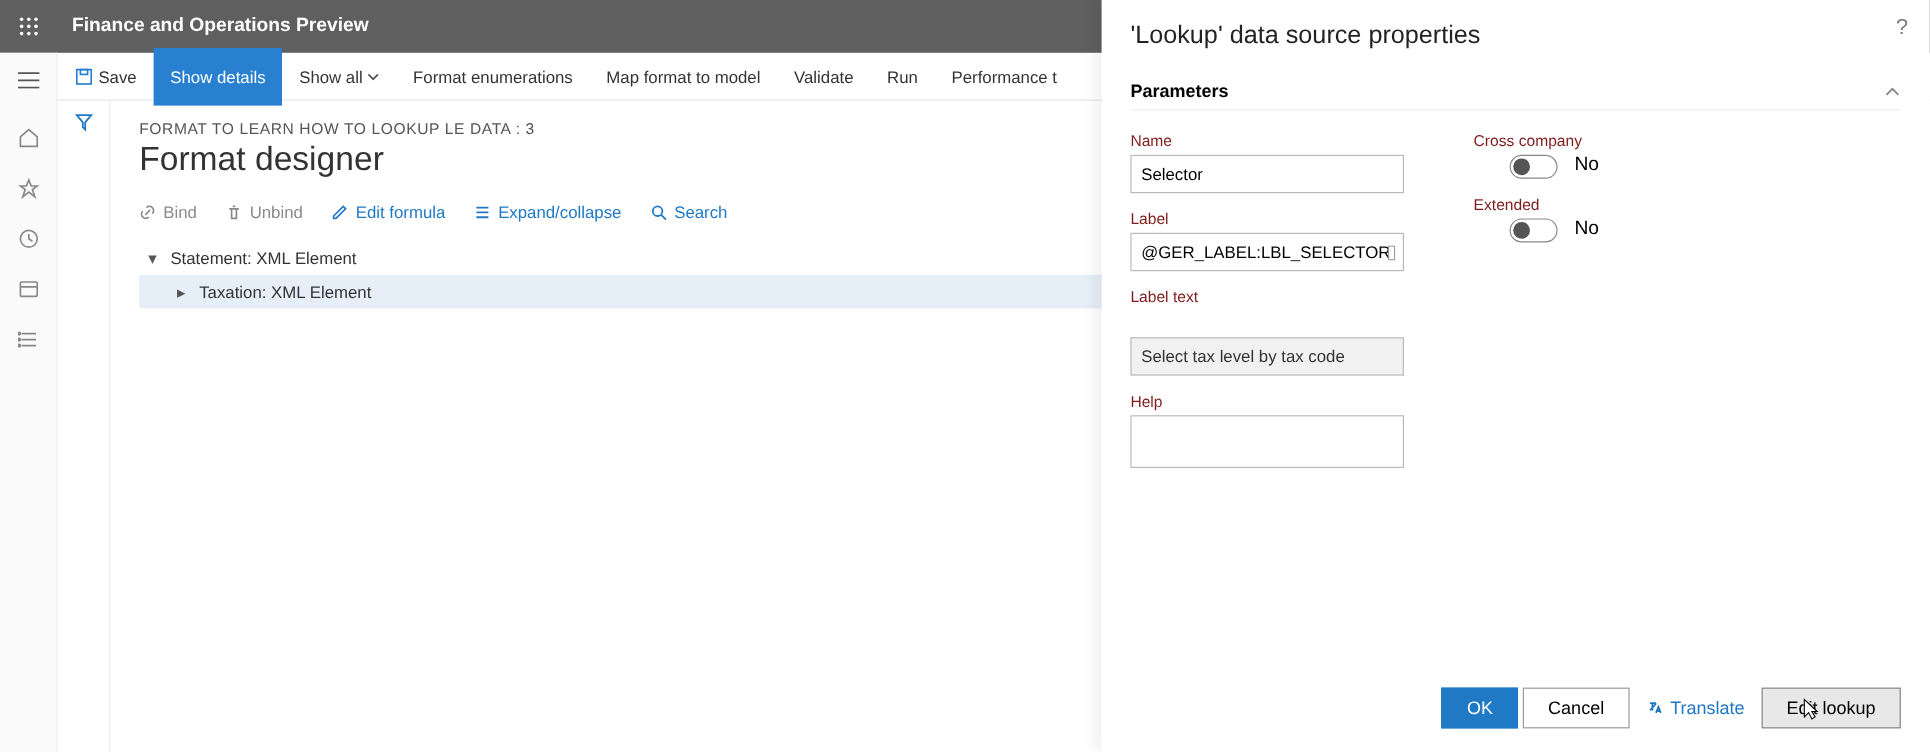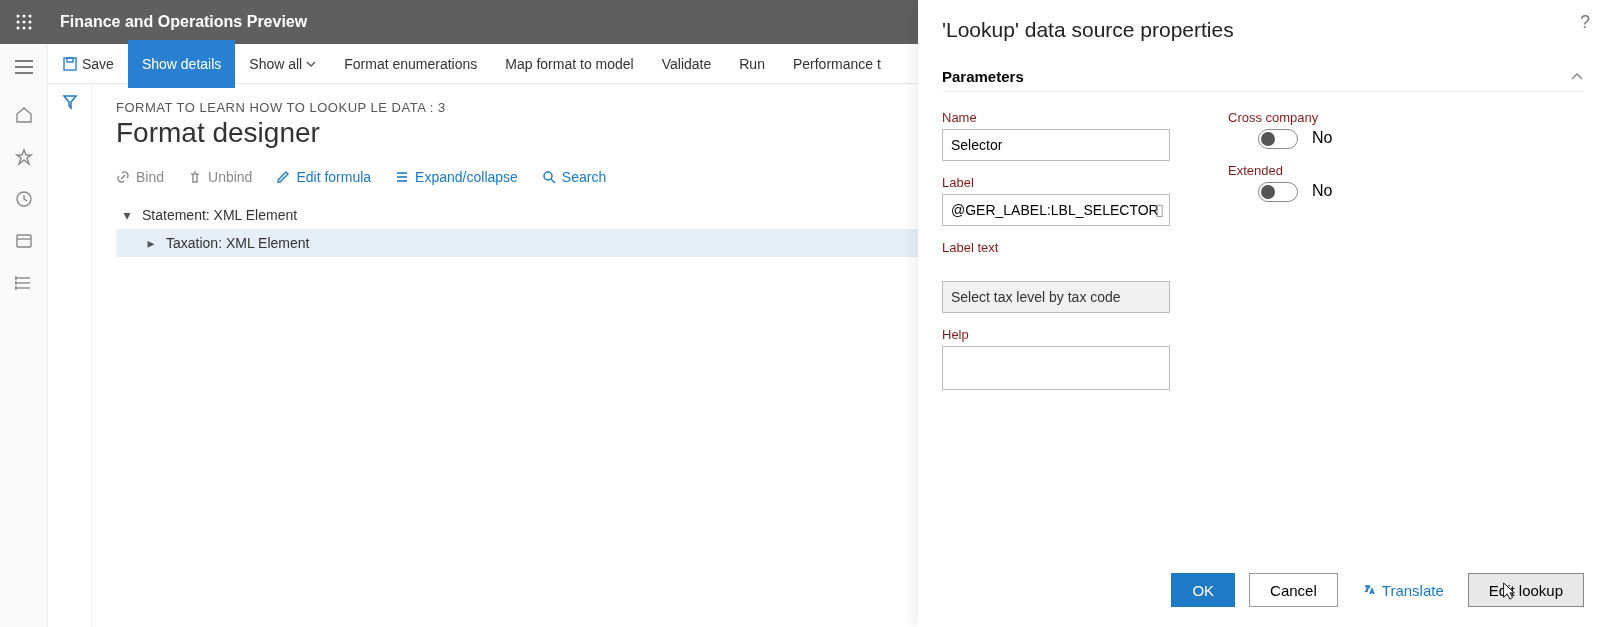--- a/index.html
+++ b/index.html
@@ -64,21 +64,21 @@
 .col { display:flex; flex-direction: column; gap: 14px; }
 .fld-label { font-size: 13px; color: #7f1d1d; margin-bottom: 4px; display:block; }
 .fld-input { width: 228px; height: 32px; border:1px solid #bbb; padding: 4px 8px; font-size: 14px; background:#fff; }
 .fld-input[readonly] { background:#f1f1f1; color:#333;margin-top:22px; }
 .fld-select { width: 168px; height: 32px; border:1px solid #bbb; padding: 4px 8px; font-size: 14px; background:#fff; display:flex; align-items:center; justify-content:space-between; }
 .fld-select .sel-text { white-space: nowrap; overflow: hidden; text-overflow: ellipsis; }
 .toggle-row { display:flex; gap: 14px; padding-left: 30px; }
 .toggle { width: 40px; height: 20px; border-radius: 10px; background: #fff; border: 1px solid #888; position: relative; }
 .toggle::after { content:''; position:absolute; left:2px; top:2px; width:14px; height:14px; border-radius:50%; background:#555; }
 
-.dlg-footer { margin-top: auto; padding: 18px 0 20px 0; display:flex; gap: 14px; align-items:flex-end; justify-content: flex-end; }
+.dlg-footer { margin-top: auto; padding: 18px 0 20px 0; display:flex; gap: 4px; align-items:flex-end; justify-content: flex-end; }
 .btn { height: 34px; padding: 0 20px; font-size: 15px; border:1px solid #999; background:#fff; cursor:pointer; display:inline-flex; align-items:center; gap:6px; }
 .btn.primary { background: #2079c5; border-color: #2079c5; color: #fff; }
 .btn.link { border: none; color: #2079c5; padding: 0 10px; }
 .btn.hover { background: #e8e8e8; border-color: #888; }
 .cursor-img { position:absolute; right: 90px; bottom: 24px; width: 18px; height: 22px; pointer-events: none;}
 
 .label-input-wrap { position: relative; }
 .label-input-wrap .mini-icon { position:absolute; right:6px; top:6px; color:#999; }
 
 svg { display:block; }

